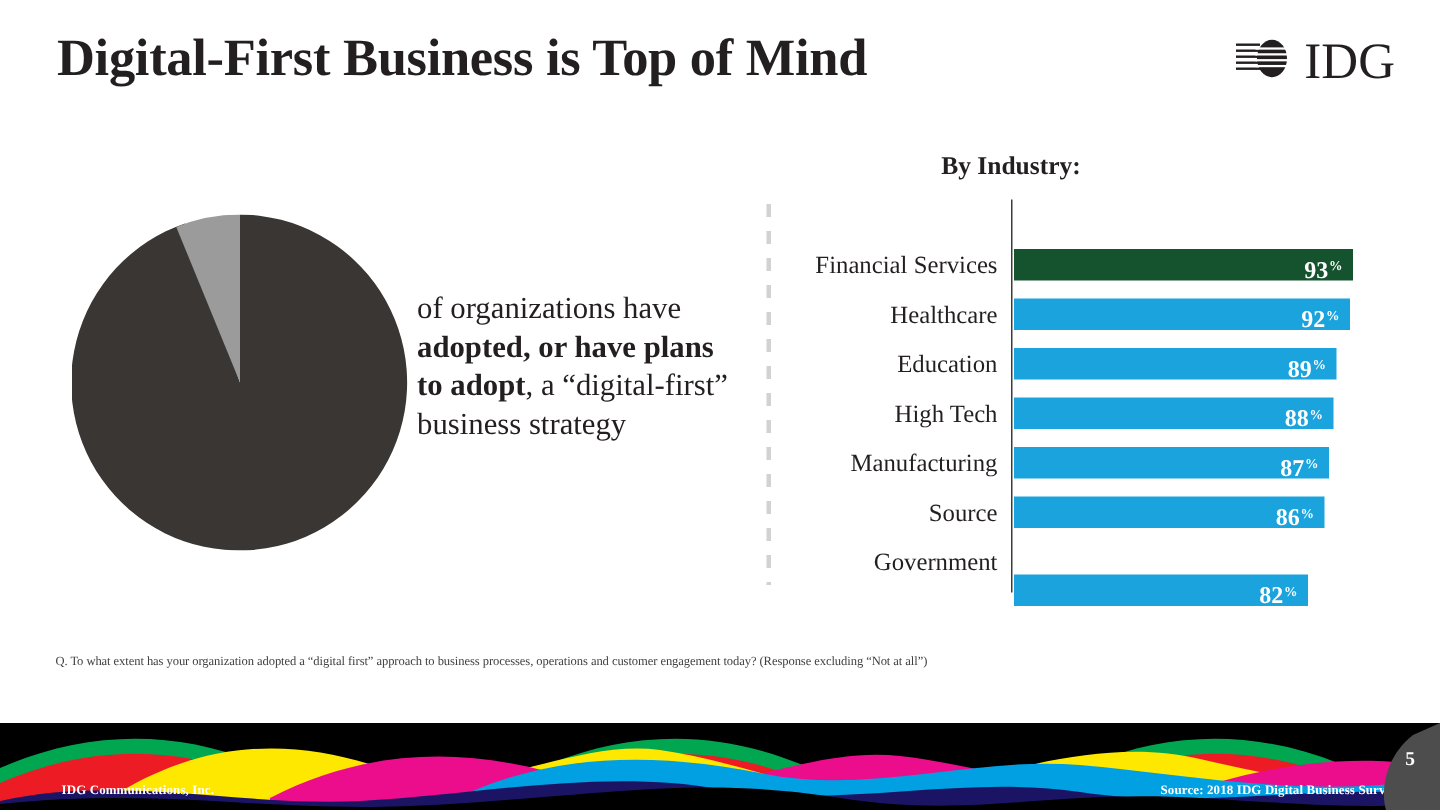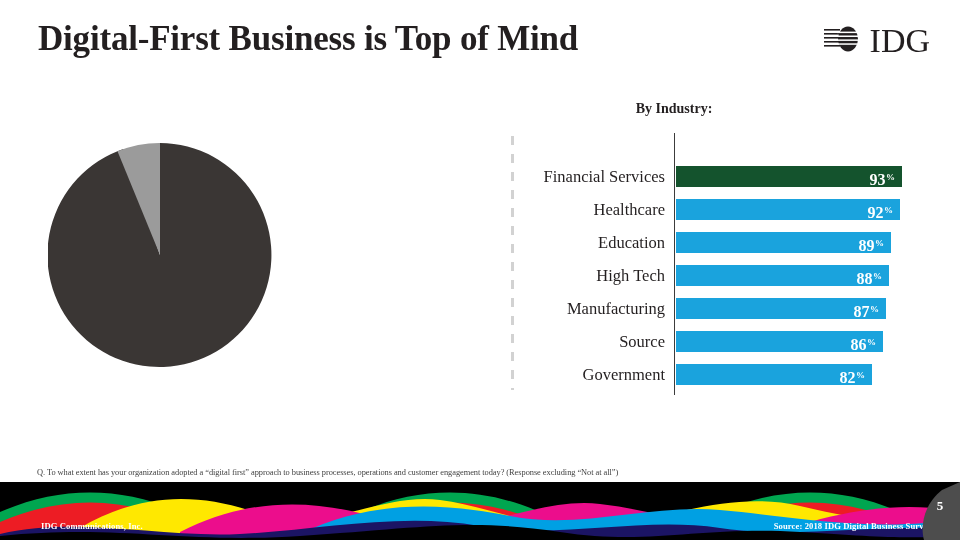--- a/index.html
+++ b/index.html
@@ -96,21 +96,21 @@
   }
 
   
   #bar-heading {
     position: absolute;
     left: 674px;
     top: 101px;
     transform: translateX(-50%);
     font-family: "Liberation Serif", serif;
     font-weight: bold;
-    font-size: 14px;
+    font-size: 17px;
     color: #231f20;
     white-space: nowrap;
   }
   #bar-chart {
     position: absolute;
     left: 534px;
     top: 133px;
     width: 380px;
     height: 262px;
   }
@@ -163,21 +163,21 @@
     font-weight: bold;
     font-size: 16px;
     white-space: nowrap;
   }
   .bar-value .pct { font-size: 9px; vertical-align: 5px; margin-left: 0.5px; }
 
   
   #footnote {
     position: absolute;
     left: 37px;
-    top: 468px;
+    top: 436px;
     font-family: "Liberation Serif", serif;
     font-size: 8.4px;
     color: #3f3f3f;
     white-space: nowrap;
     letter-spacing: -0.05px;
   }
 
   
   #footer {
     position: absolute;
@@ -268,20 +268,27 @@
 
       <path d="M 112 112 L 112 0 A 112 112 0 1 1 75.4 5.95 Z" fill="#3a3634"></path>
 
       <path d="M 112 112 L 69.5 8.3 A 112 112 0 0 1 112 0 Z" fill="#9b9b9b"></path>
     </svg>
     <div id="pie-value">
       <span class="num">89</span><span class="pct">%</span>
     </div>
   </div>
 
+  <div id="pie-caption">
+    <span>of organizations have</span>
+    <b>adopted, or have</b>
+    <b>plans to adopt</b><span>, a</span>
+    <span>“digital-first”</span>
+    <span>business strategy</span>
+  </div>
 
   <div id="divider"></div>
 
   <div id="bar-heading">By Industry:</div>
 
   <div id="bar-chart">
     <div id="bar-axis"></div>
 
       <div class="bar-row" style="top: 33px;">
         <div class="bar-label">Financial Services</div>
@@ -327,21 +334,21 @@
         <div class="bar-label">Source</div>
         <div class="bar-track" style="width: 207px;">
           <div class="bar-fill" style="background: rgb(26, 163, 221);">
             <div class="bar-value" style="color: rgb(255, 255, 255);"><span>86</span><span class="pct">%</span></div>
           </div>
         </div>
       </div>
       <div class="bar-row" style="top: 231px;">
         <div class="bar-label">Government</div>
         <div class="bar-track" style="width: 196px;">
-          <div class="bar-fill" style="background: rgb(26, 163, 221);">
+          <div class="bar-fill" style="background: rgb(26, 163, 221); margin-top: 19px;">
             <div class="bar-value" style="color: rgb(255, 255, 255);"><span>82</span><span class="pct">%</span></div>
           </div>
         </div>
       </div>
     </div>
 
   <div id="footnote">Q. To what extent has your organization adopted a “digital first” approach to business processes, operations and customer engagement today? (Response excluding “Not at all”)</div>
 
   <div id="footer">
     <svg id="footer-waves" width="960" height="58" viewBox="0 0 960 58" aria-hidden="true">

